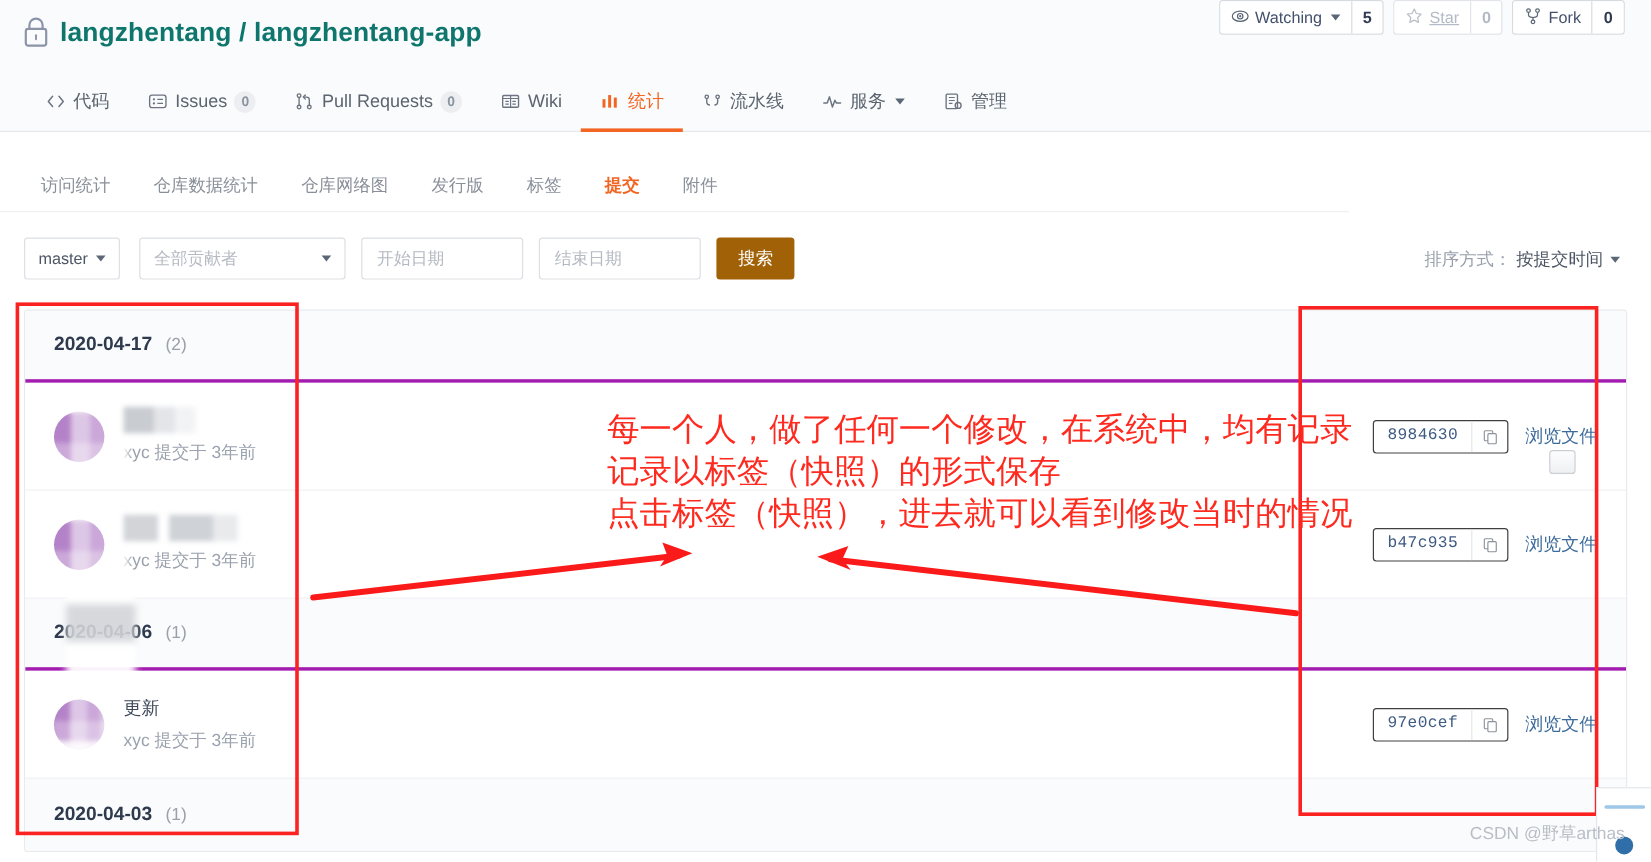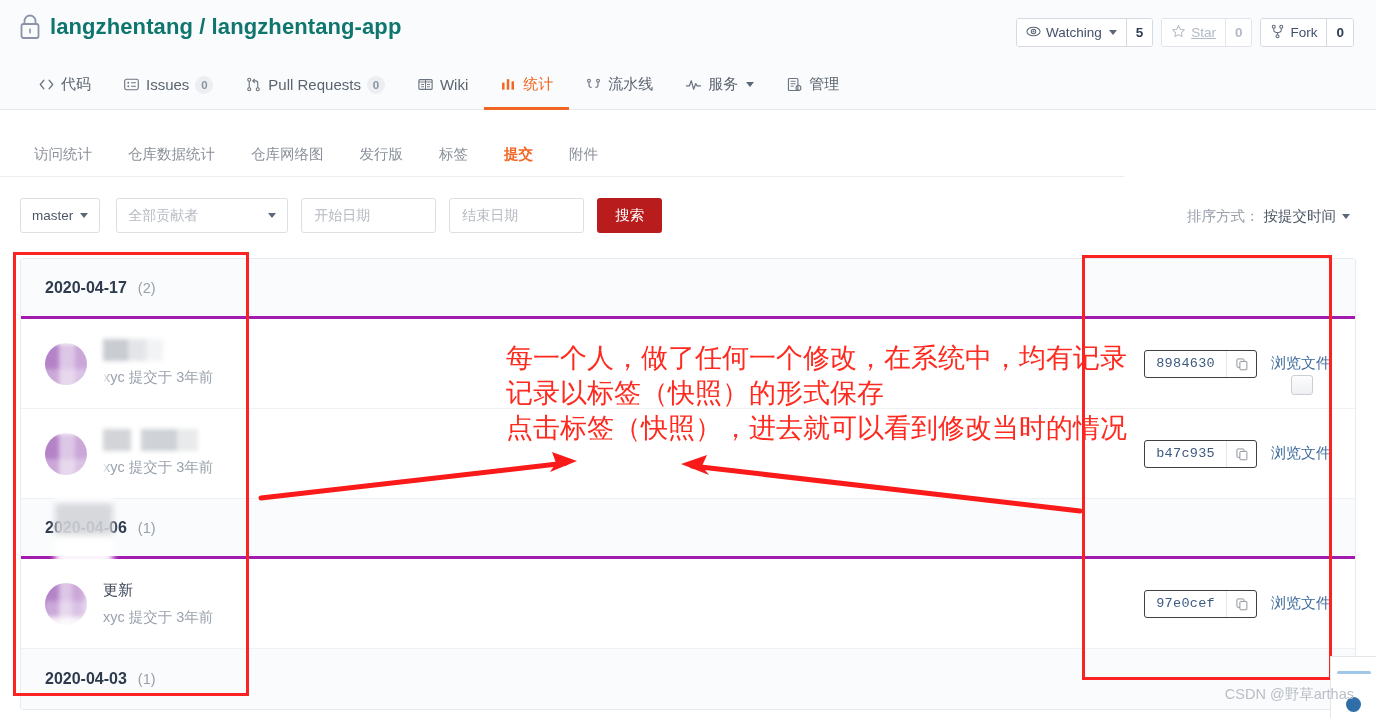--- a/index.html
+++ b/index.html
@@ -20,21 +20,21 @@
   }
   .repo-title-row {
     position:absolute; left:18px; top:14px; display:flex; align-items:center; gap:8px;
   }
   .lock-icon { width:24px; height:26px; display:block; }
   .repo-title {
     font-size:22px; font-weight:700; color:#0f766e; letter-spacing:0.1px; white-space:nowrap;
   }
 
   
-  .repo-actions { position:absolute; right:22px; top:18px; display:flex; gap:8px; }
+  .repo-actions { position:absolute; right:22px; top:0; display:flex; gap:8px; }
   .action-group { display:flex; height:29px; border:1px solid #d7dbe0; border-radius:3px; overflow:hidden; background:#fff; }
   .action-group.disabled { border-color:#e1e4e8; }
   .ag-main {
     display:flex; align-items:center; gap:5px; padding:0 9px;
     font-size:13.5px; color:#42506b; background:#fff; white-space:nowrap;
   }
   .ag-main.muted { color:#b3bac6;text-decoration:underline; }
   .ag-count {
     display:flex; align-items:center; padding:0 9px; font-size:13.5px; font-weight:700;
     color:#2f3b52; border-left:1px solid #d7dbe0; background:#fff;
@@ -79,21 +79,21 @@
     padding:0 11px; border:1px solid #dcdfe3; border-radius:3px; background:#fff;
     font-size:14px; color:#b5bac2; cursor:pointer;
   }
   .date-input {
     margin-left:13px; width:135px; height:35px; display:flex; align-items:center;
     padding:0 12px; border:1px solid #dcdfe3; border-radius:3px; background:#fff;
     font-size:14px; color:#b5bac2; cursor:text;
   }
   .search-btn {
     margin-left:13px; height:35px; padding:0 18px; display:flex; align-items:center;
-    background:#b91c1c; color:#fff; font-size:14.5px; border:none; border-radius:3px; cursor:pointer;
+    background:#a16207; color:#fff; font-size:14.5px; border:none; border-radius:3px; cursor:pointer;
   }
   .fb-right {
     position:absolute; right:26px; top:30px; display:flex; align-items:center; gap:4px;
     font-size:14.5px; color:#98a0ab; white-space:nowrap;
   }
   .fb-right .sv { color:#4b5563; }
 
   
   .commit-card {
     position:absolute; left:20px; top:258px; width:1336px;

